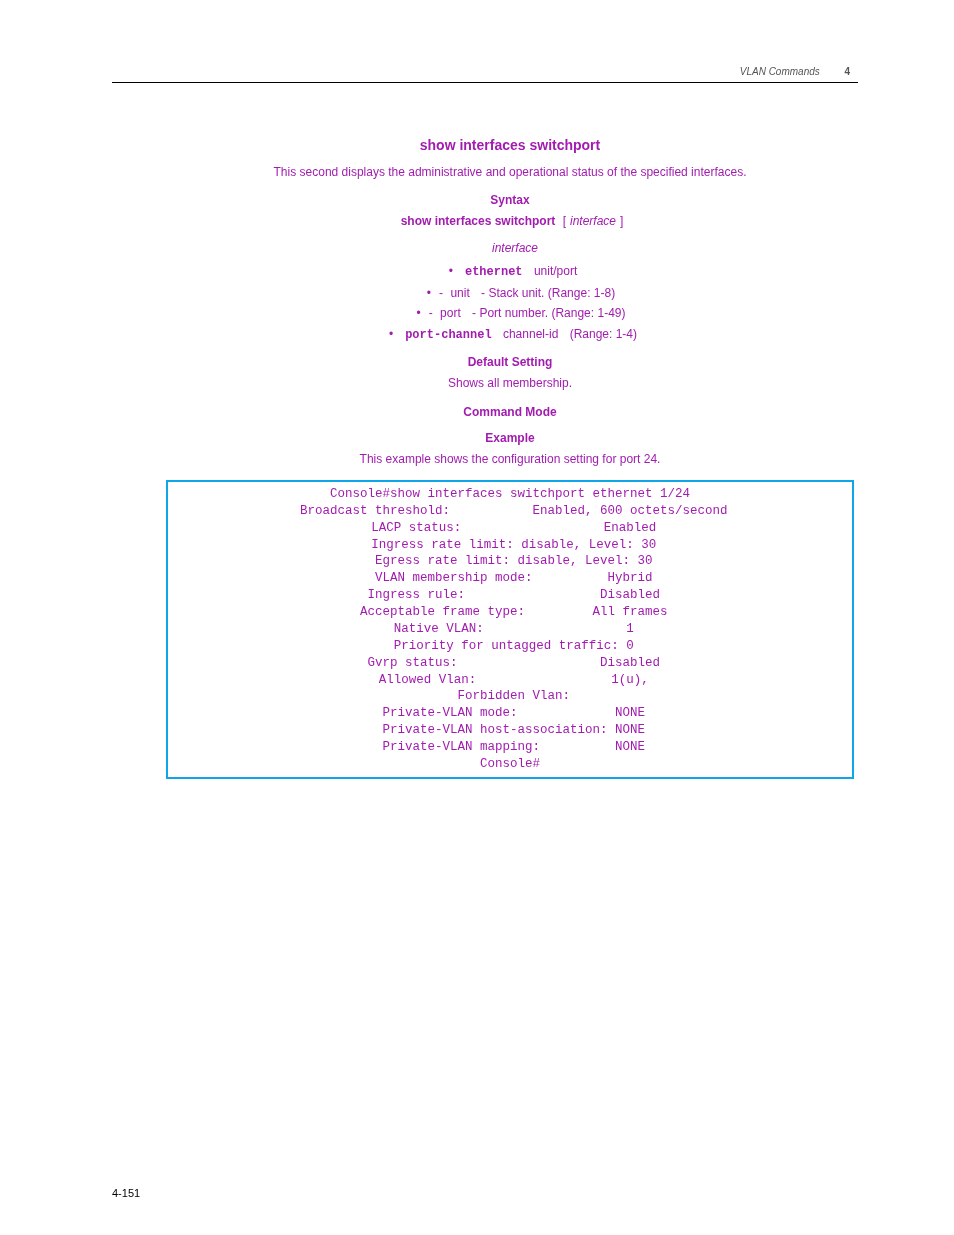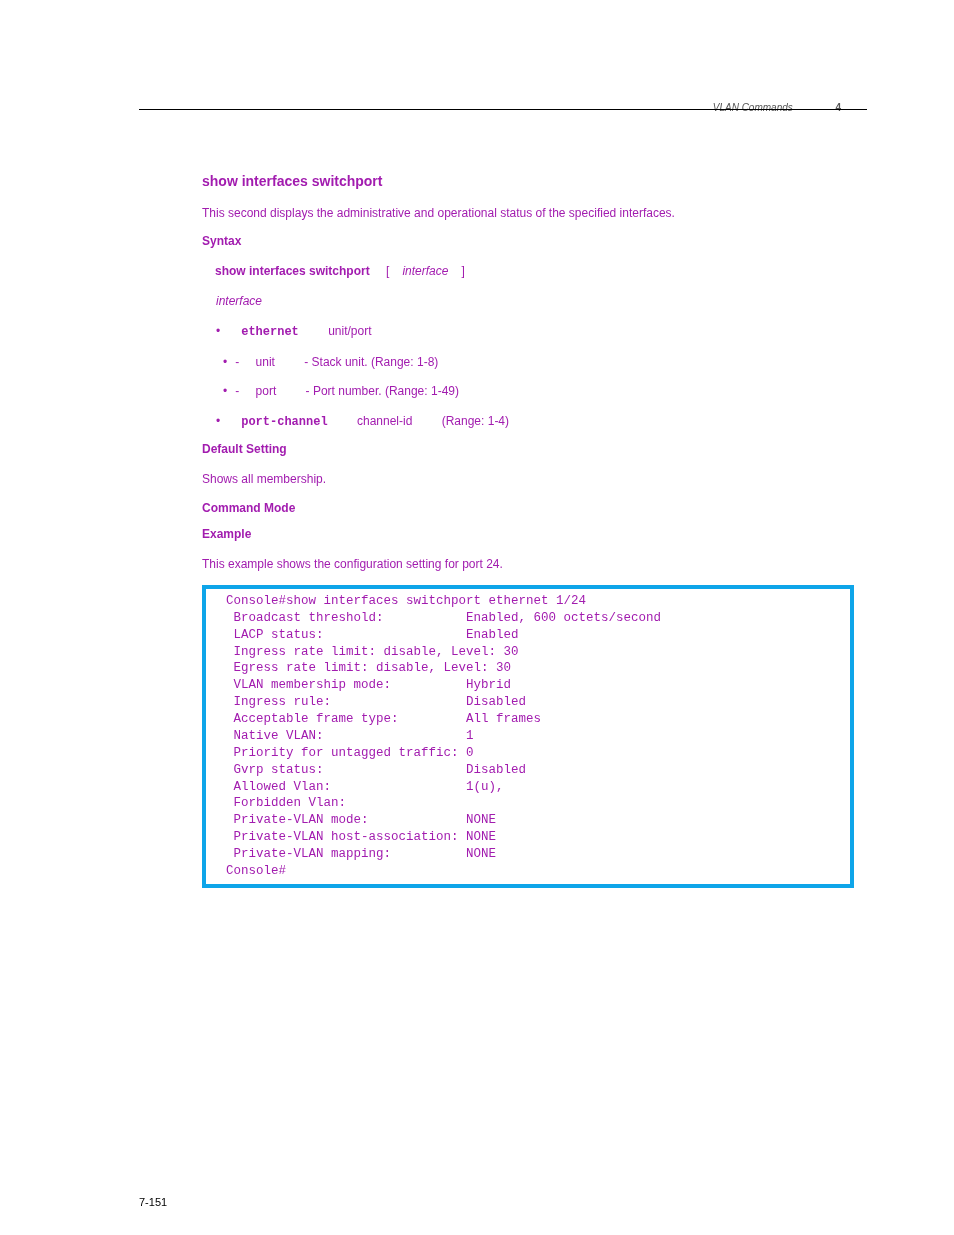--- a/index.html
+++ b/index.html
@@ -1,18 +1,19 @@
 <!DOCTYPE html>
 <html><head>
   <meta charset="utf-8">
   <style>
     * {
-      margin: 13px;
+      margin: 4px;
       padding: 0;
       box-sizing: border-box;
+      text-align: center;
     }
     body {
       width: 954px;
       height: 1235px;
       background: #ffffff;
       font-family: Arial, Helvetica, sans-serif;
       position: relative;
     }
     .page-header {
       position: absolute;
@@ -76,21 +77,21 @@
     .bullet-list li {
       margin-bottom: 3px;
     }
     .bullet-list .param {
     }
     .bullet-list .cmd {
       font-weight: bold;
       font-family: Liberation Mono, monospace;
     }
     .console-box {
-      border: 4px solid #0ea5e9;
+      border: 2px solid #0ea5e9;
       font-family: "Courier New", Courier, monospace;
       font-size: 12.5px;
       white-space: pre;
       padding: 4px 20px;
       margin-top: 8px;
       margin-bottom: 8px;
       line-height: 1.35;
     }
     .page-number {
       position: absolute;
@@ -154,13 +155,13 @@
  Gvrp status:                   Disabled
  Allowed Vlan:                  1(u),
  Forbidden Vlan:
  Private-VLAN mode:             NONE
  Private-VLAN host-association: NONE
  Private-VLAN mapping:          NONE
 Console#</div>
 
 </div>
 
-<div class="page-number">7-151</div>
+<div class="page-number">4-151</div>
 
 </body></html>

